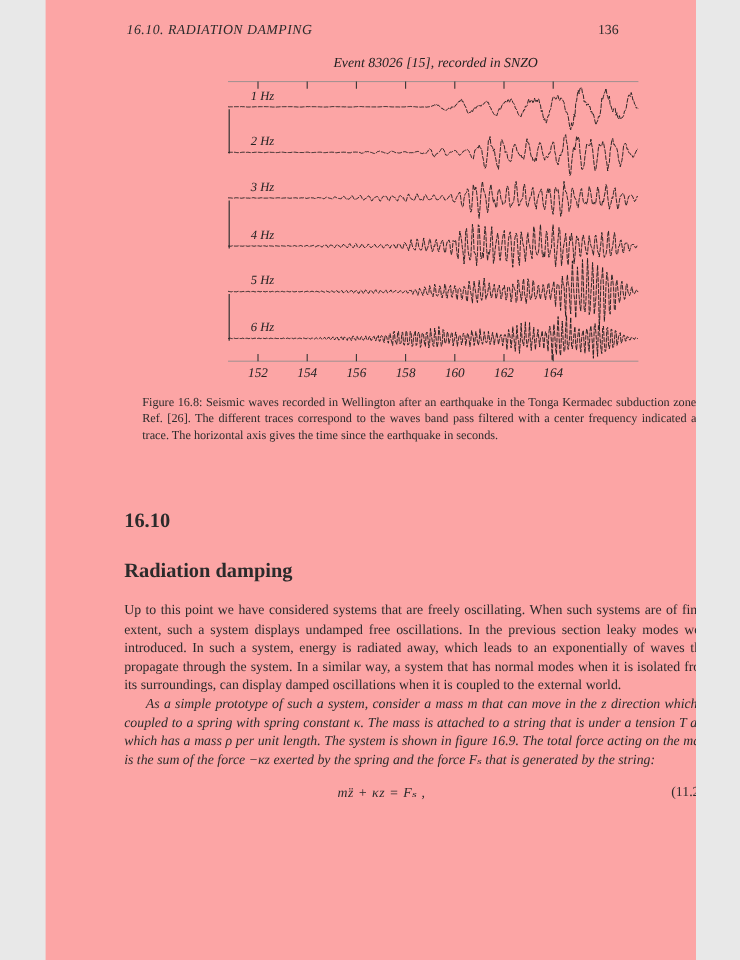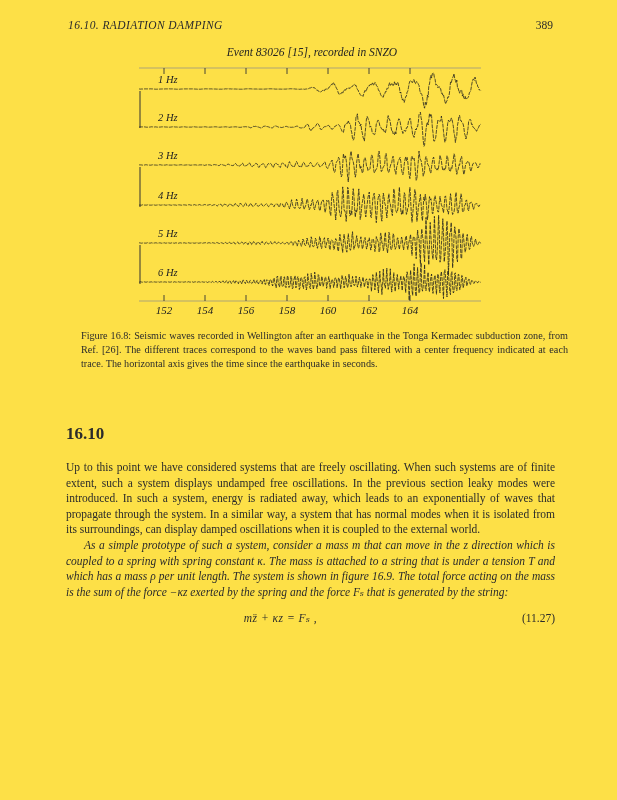--- a/index.html
+++ b/index.html
@@ -1,31 +1,31 @@
 <!DOCTYPE html>
 <html><head>
 <meta charset="utf-8">
 <style>
   html,body{margin:0;padding:0;background:#e8e8e8;}
   .page{
     position:relative;
-    width:617px;height:800px;
-    background:#fde047;
+    width:542px;height:800px;
+    background:#fca5a5;
     font-family:"Liberation Serif","DejaVu Serif",serif;
     color:#2b2b2b;
     overflow:hidden;
     margin:0 auto;
   }
   .running-head{
     position:absolute;top:19px;left:68px;right:64px;
     display:flex;justify-content:space-between;
     font-size:11.5px;
   }
   .running-head .sec{font-style:italic;letter-spacing:.4px;}
-  .figure-area{position:absolute;left:134px;top:44px;width:362px;height:280px;}
+  .figure-area{position:absolute;left:147px;top:44px;width:362px;height:280px;}
   .caption{
     position:absolute;left:68px;top:329px;width:487px;
     font-size:10.2px;line-height:14.2px;text-align:justify;margin-left:13px;
   }
   .textcol{position:absolute;left:66px;top:398px;width:489px;}
   .textcol p{margin:0;font-size:11.5px;line-height:15.6px;text-align:justify;}
   .sect-head{
     margin:26px 0 16px 0;font-size:17px;font-weight:bold;
     display:flex;gap:22px;align-items:baseline;flex-direction:column;
   }
@@ -41,21 +41,21 @@
   .trace-label{font-style:italic;font-size:10.5px;fill:#222;}
   .tick-label{font-style:italic;font-size:11px;fill:#222;}
 </style>
 </head>
 <body>
 
 <div class="page">
 
   <div class="running-head">
     <span class="sec">16.10. RADIATION DAMPING</span>
-    <span>389</span>
+    <span>136</span>
   </div>
 
   <div class="figure-area">
     <svg id="seis" width="362" height="280" viewBox="0 0 362 280">
         <text x="178" y="12" text-anchor="middle" class="fig-title">Event 83026 [15], recorded in SNZO</text>
         <line x1="5" y1="24" x2="347" y2="24" stroke="#8a8a8a" stroke-width="0.7"></line>
         <line x1="30" y1="24" x2="30" y2="30" stroke="#333" stroke-width="0.9"></line>
         <line x1="71" y1="24" x2="71" y2="30" stroke="#333" stroke-width="0.9"></line>
         <line x1="112" y1="24" x2="112" y2="30" stroke="#333" stroke-width="0.9"></line>
         <line x1="153" y1="24" x2="153" y2="30" stroke="#333" stroke-width="0.9"></line>
@@ -94,20 +94,21 @@
         <text x="276" y="270" text-anchor="middle" class="tick-label">164</text>
       </svg>
   </div>
 
   <div class="caption">Figure 16.8: Seismic waves recorded in Wellington after an earthquake in the Tonga Kermadec subduction zone, from Ref. [26]. The different traces correspond to the waves band pass filtered with a center frequency indicated at each trace. The horizontal axis gives the time since the earthquake in seconds.</div>
 
   <div class="textcol">
 
     <div class="sect-head">
       <span>16.10</span>
+      <span>Radiation damping</span>
     </div>
 
     <p>Up to this point we have considered systems that are freely oscillating. When such systems are of finite extent, such a system displays undamped free oscillations. In the previous section leaky modes were introduced. In such a system, energy is radiated away, which leads to an exponentially of waves that propagate through the system. In a similar way, a system that has normal modes when it is isolated from its surroundings, can display damped oscillations when it is coupled to the external world.</p>
     <p class="indent">As a simple prototype of such a system, consider a mass m that can move in the z direction which is coupled to a spring with spring constant κ. The mass is attached to a string that is under a tension T and which has a mass ρ per unit length. The system is shown in figure 16.9. The total force acting on the mass is the sum of the force −κz exerted by the spring and the force Fₛ that is generated by the string:</p>
 
     <div class="eqrow">
       <span class="formula">mz̈ + κz = Fₛ ,</span>
       <span class="eqnum">(11.27)</span>
     </div>
 

